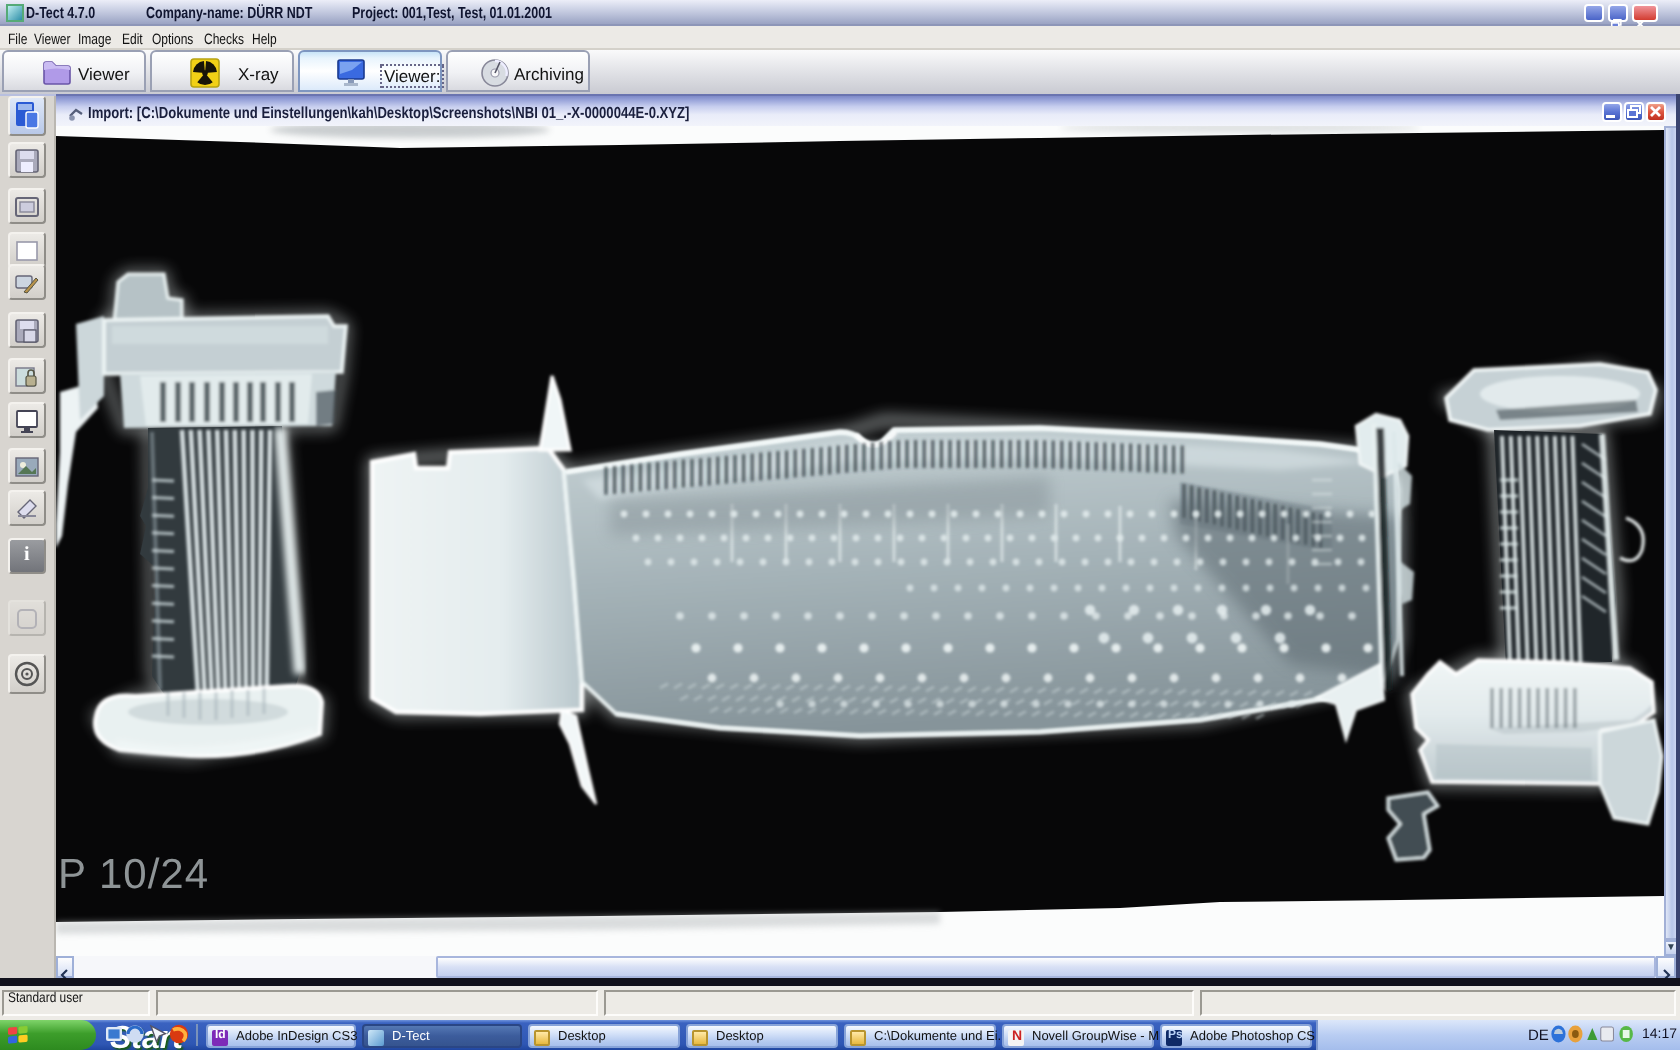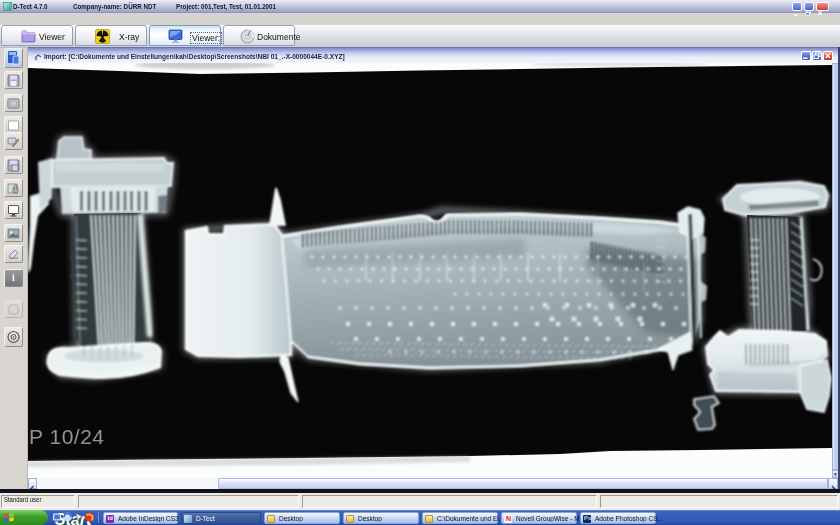--- a/index.html
+++ b/index.html
@@ -89,20 +89,29 @@
         </svg></div>
     <div style="position:absolute;left:804px;top:2px;width:10px;height:9px;border:1px solid #fff;border-radius:2px;background:linear-gradient(180deg,#94a6e8,#4a64c8);"><svg width="7" height="7" viewBox="0 0 8 8">
           <rect x="2.2" y="1" width="4" height="3" fill="none" stroke="#fff" stroke-width="0.9"></rect>
           <rect x="1" y="2.8" width="4" height="3" fill="#6a80d8" stroke="#fff" stroke-width="0.9"></rect>
         </svg></div>
     <div style="position:absolute;left:816px;top:2px;width:13px;height:9px;border:1px solid #fff;border-radius:2px;background:linear-gradient(180deg,#f0949a,#d23c30);"><svg width="7" height="7" viewBox="0 0 8 8">
           <path d="M1.5,1.5 L5.5,5.5 M5.5,1.5 L1.5,5.5" stroke="#fff" stroke-width="1.2"></path>
         </svg></div>
   </div>
 
+  <div id="menubar" class="abs">
+    <span style="left:4px;">File</span>
+    <span style="left:17px;">Viewer</span>
+    <span style="left:39px;">Image</span>
+    <span style="left:61px;">Edit</span>
+    <span style="left:76px;">Options</span>
+    <span style="left:102px;">Checks</span>
+    <span style="left:126px;">Help</span>
+  </div>
 
   <div id="tabbar" class="abs">
     <div class="tab" style="left:1px;">
       <svg width="17" height="14" viewBox="0 0 17 14" style="position:absolute;left:18px;top:3px;">
         <path d="M2,4 L2,12 Q2,13 3,13 L14,13 Q15,13 15,12 L15,5 Q15,4 14,4 L8,4 L6,2 L3,2 Q2,2 2,3 Z" fill="#b09ae8" stroke="#6a55a8" stroke-width="0.8"></path>
         <path d="M2,6 Q8,4.5 15,6 L15,5 Q15,4 14,4 L8,4 L6,2 L3,2 Q2,2 2,3 Z" fill="#cabcf2"></path>
       </svg>
       <span class="lbl" style="left:37px;">Viewer</span>
       </div>
     <div class="tab" style="left:75px;">
@@ -126,21 +135,21 @@
       </svg>
       <span class="lbl" style="left:40px;border:1px dotted #668;padding:0 1px;">Viewer:</span>
       </div>
     <div class="tab" style="left:223px;">
       <svg width="15" height="15" viewBox="0 0 15 15" style="position:absolute;left:16px;top:3px;">
         <circle cx="7.5" cy="7.5" r="6.5" fill="#d8dce2" stroke="#889" stroke-width="0.8"></circle>
         <circle cx="7.5" cy="7.5" r="2" fill="#f8f8fa" stroke="#99a" stroke-width="0.6"></circle>
         <path d="M7.5,1.5 A6,6 0 0,1 13.2,9" fill="none" stroke="#eef" stroke-width="1.2"></path>
         <path d="M7.5,7.5 L10,2" stroke="#556" stroke-width="0.8"></path>
       </svg>
-      <span class="lbl" style="left:33px;">Dokumente</span>
+      <span class="lbl" style="left:33px;">Archiving</span>
       </div>
   </div>
   <div id="bluestrip" class="abs"></div>
 
   <div id="importbar" class="abs">
     <svg width="9" height="9" viewBox="0 0 9 9" style="position:absolute;left:6px;top:5px;">
       <path d="M1,5 L4,2 L7,4" stroke="#555e7a" stroke-width="1.2" fill="none"></path>
       <circle cx="2" cy="6" r="1.4" fill="#8a93ae"></circle>
     </svg>
     <span class="txt">Import: [C:\Dokumente und Einstellungen\kah\Desktop\Screenshots\NBI 01_.-X-0000044E-0.XYZ]</span>
@@ -634,14 +643,28 @@
           <span style="color:#c22;font-size:7px;font-weight:bold;position:absolute;left:2px;top:0;">N</span>
         </span>
       <span class="ttxt">Novell GroupWise - M...</span>
       </div>
     <div class="task" style="left:580px; width:76px;">
       <span class="tico" style="background:#0f2a66;">
           <span style="color:#bcd4f8;font-size:6px;font-weight:bold;position:absolute;left:1px;top:0.5px;">Ps</span>
         </span>
       <span class="ttxt">Adobe Photoshop CS...</span>
       </div>
+    <div id="tray">
+      <span style="position:absolute;left:105px;top:3px;font-size:7.5px;color:#112;">DE</span>
+      <svg width="44" height="13" viewBox="0 0 52 13" style="position:absolute;left:116px;top:1px;" preserveAspectRatio="none">
+        <circle cx="5" cy="6" r="4.2" fill="#2d72d9"></circle>
+          <path d="M2.4,6 a2.6,2.6 0 0,1 5.2,0" fill="#bcd"></path>
+        <circle cx="15" cy="6" r="4.2" fill="#e8a13d"></circle>
+          <circle cx="15" cy="6" r="2" fill="#8a5a10"></circle>
+        <path d="M22,9 l3-6 l3,6 z" fill="#3d9b35"></path>
+        <rect x="30" y="2.5" width="7.5" height="7" rx="1" fill="#e8eaf0" stroke="#889" stroke-width="0.6"></rect>
+        <circle cx="45" cy="6" r="4" fill="#57b847"></circle>
+          <rect x="43" y="4" width="4" height="4" fill="#e8f8e8"></rect>
+      </svg>
+      <span style="position:absolute;left:162px;top:3.5px;font-size:7px;color:#112;">14:17</span>
+    </div>
   </div>
 </div>
 
 </body></html>

